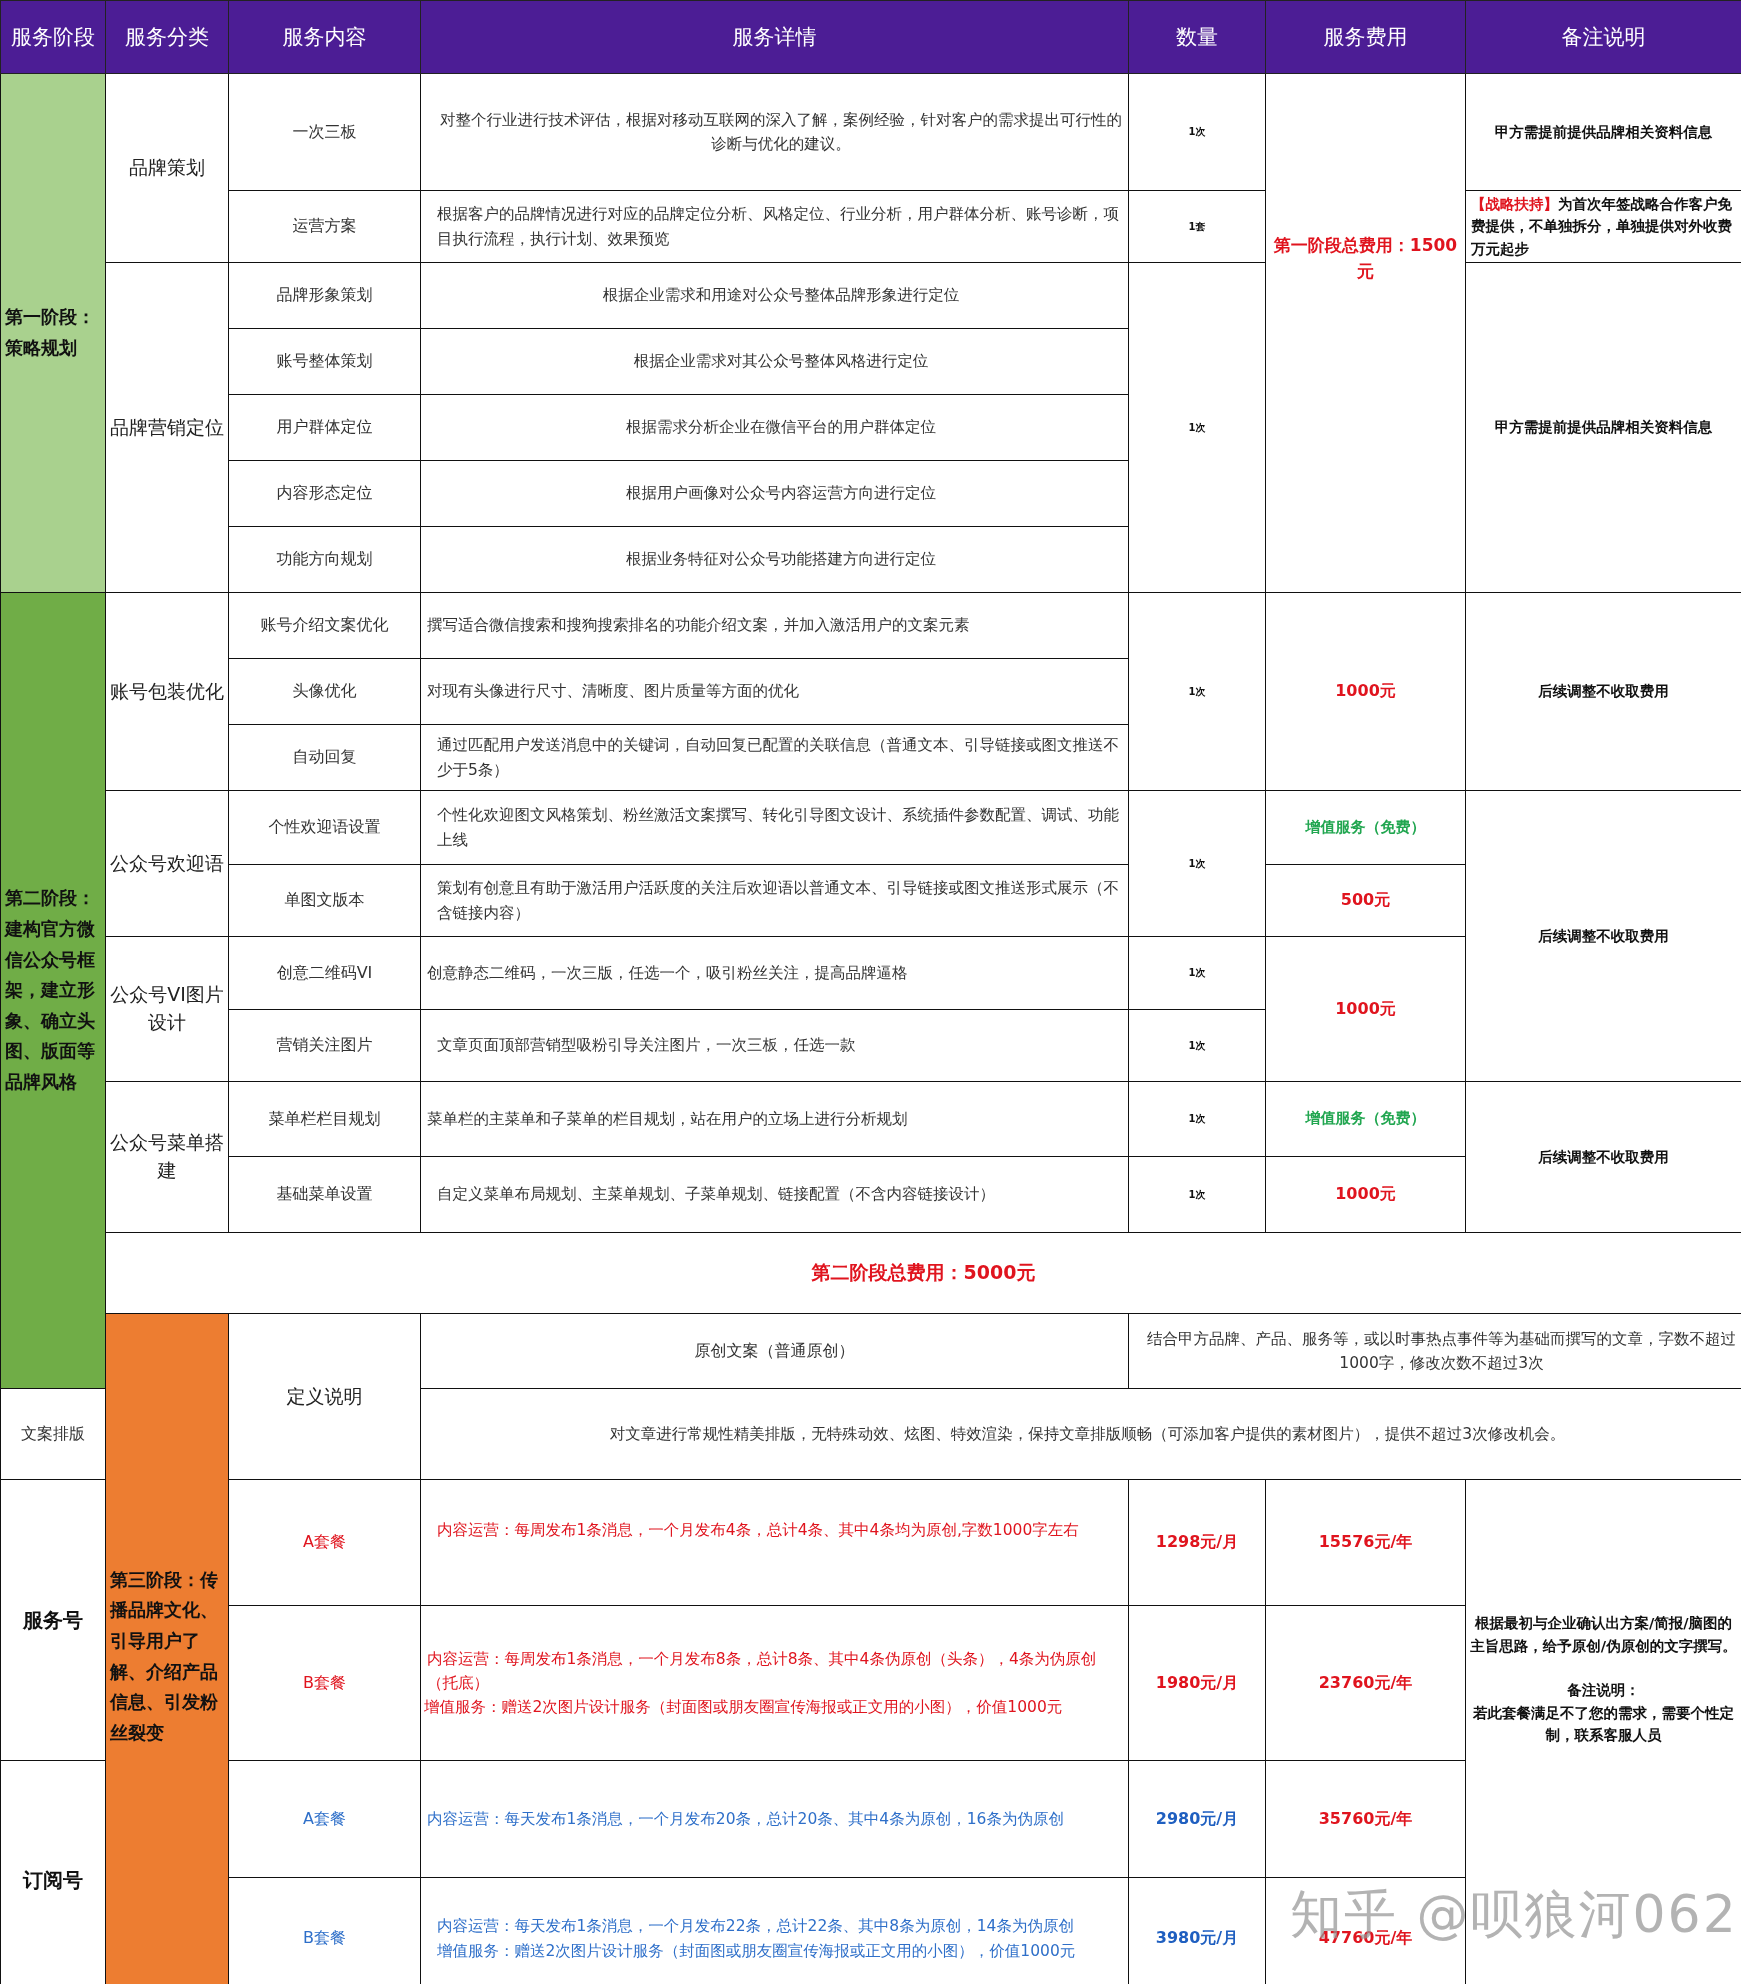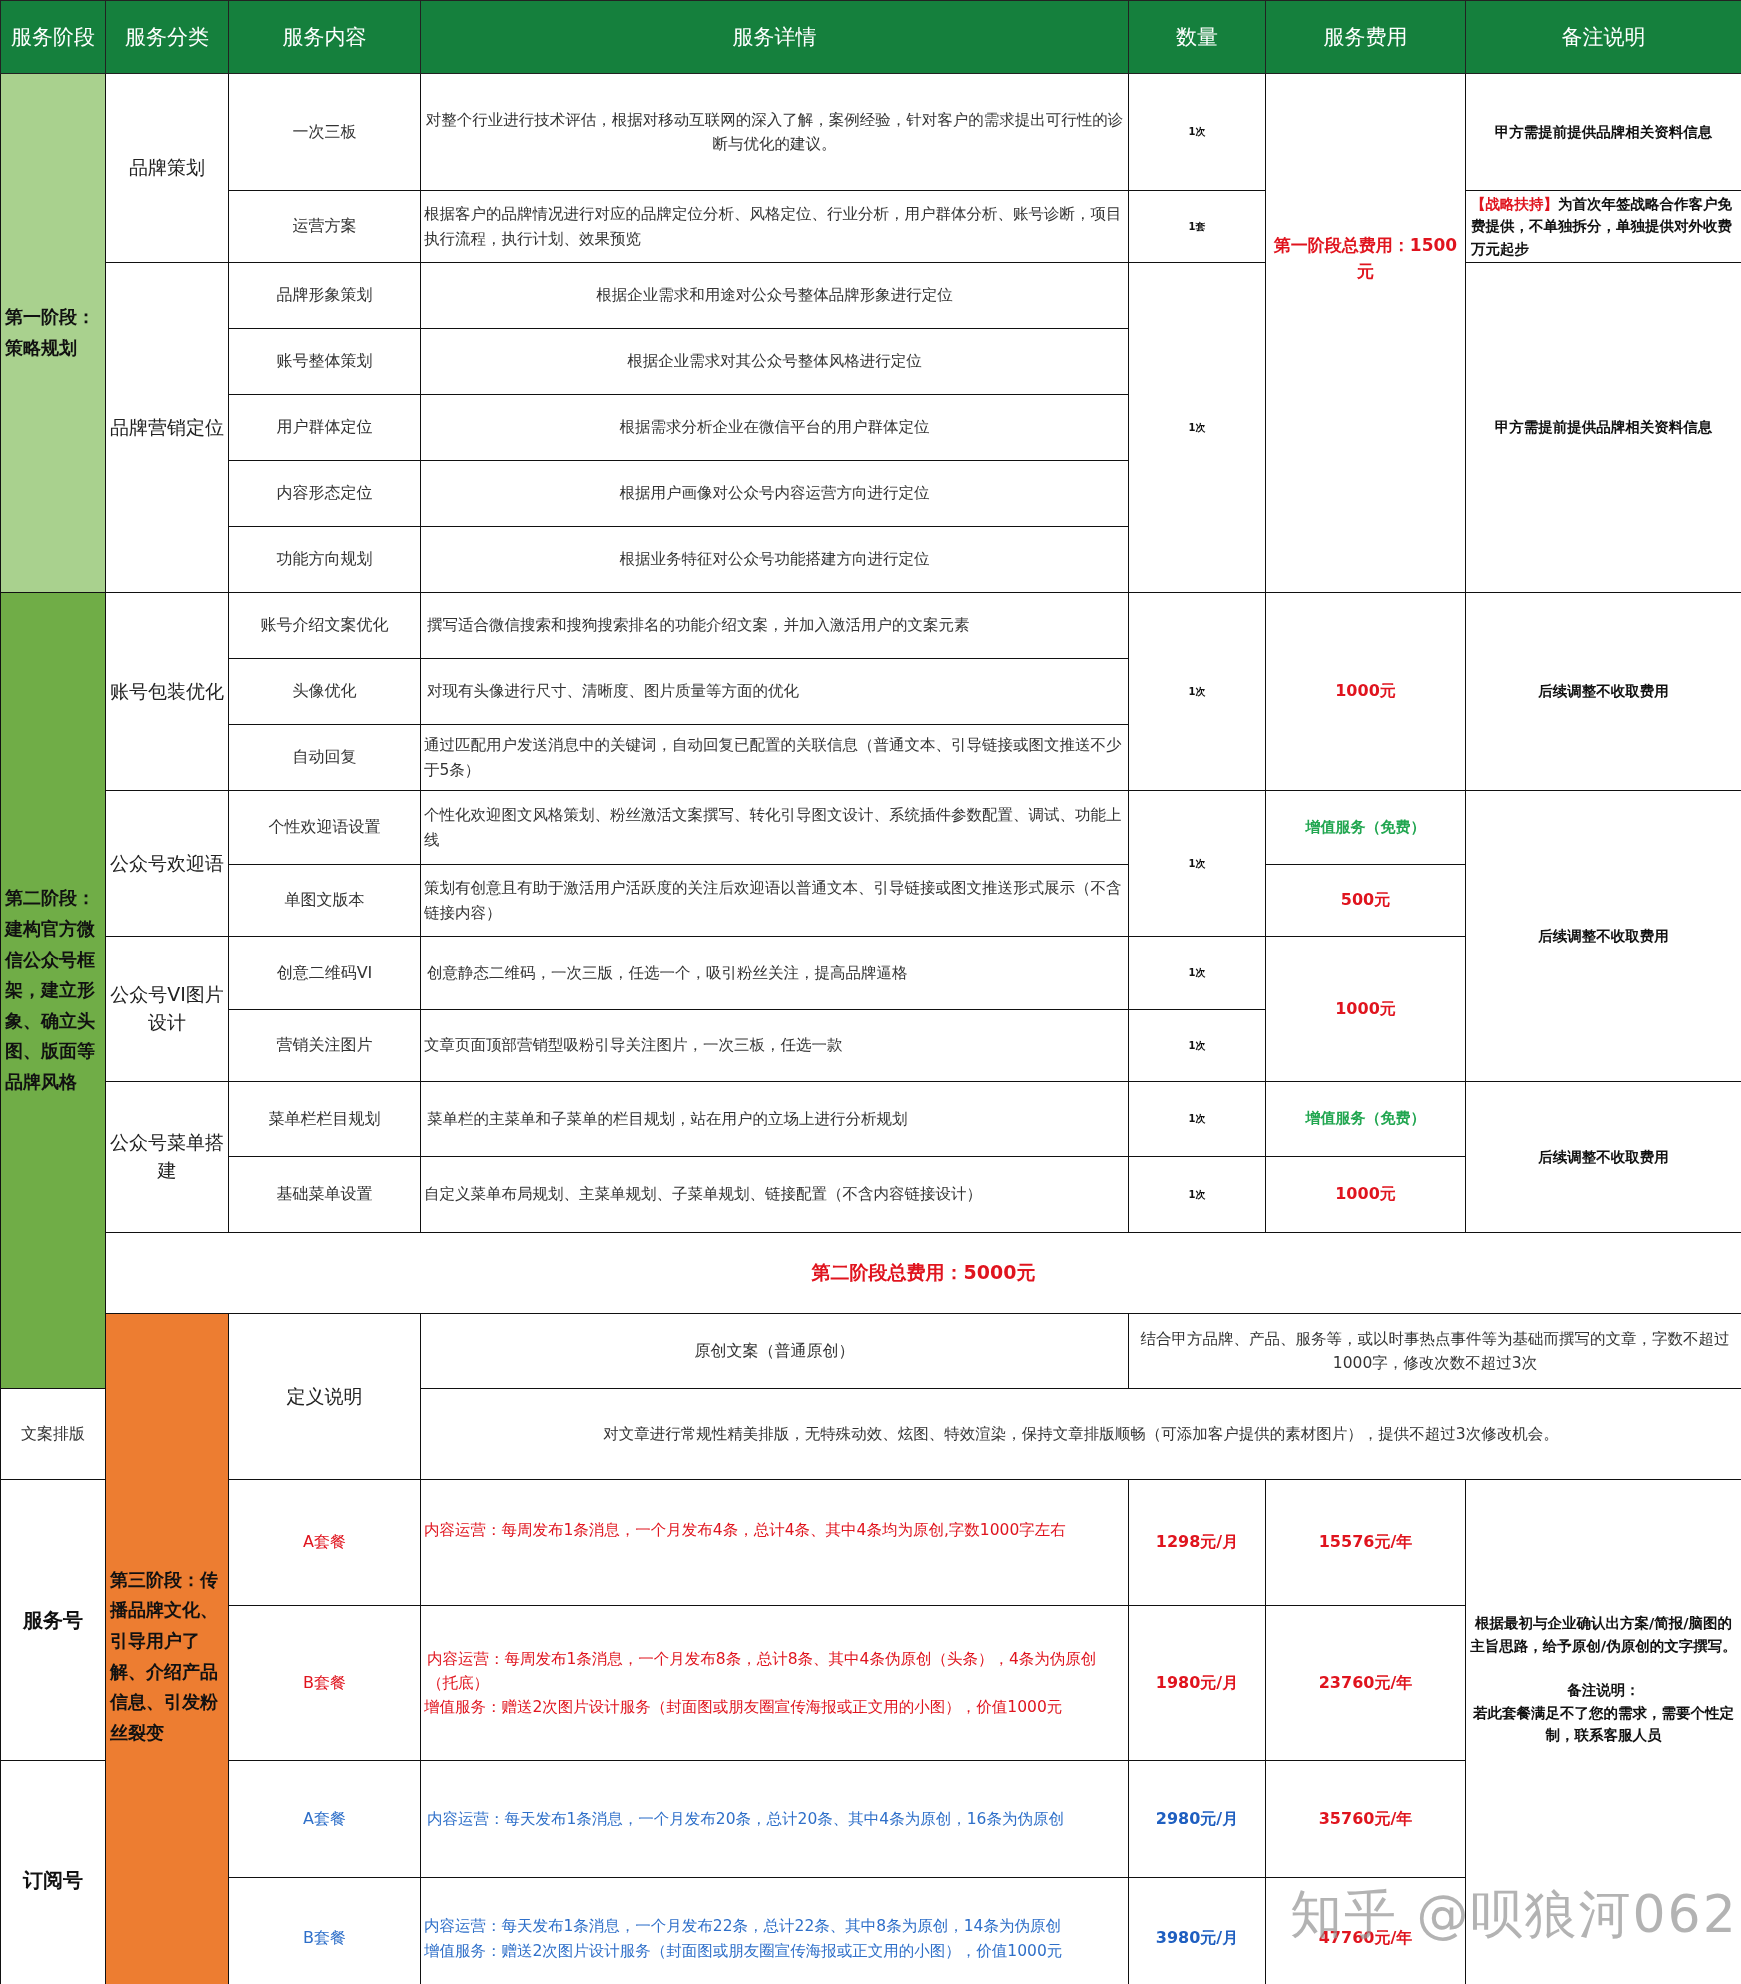--- a/index.html
+++ b/index.html
@@ -1,27 +1,27 @@
 <!DOCTYPE html>
 <html><head>
 <meta charset="utf-8">
 <style>
   * { box-sizing: border-box; margin: 0; padding: 0; }
   body { width: 1741px; height: 1984px; background: #ffffff; font-family: "DejaVu Sans", "Liberation Sans", sans-serif; overflow: hidden; position: relative; }
   table { border-collapse: collapse; table-layout: fixed; width: 1741px; position: absolute; left: 0; top: 0; }
   td, th { border: 1.5px solid #111; vertical-align: middle; text-align: center; color: #222; font-size: 15px; line-height: 1.55; padding: 0 3px; font-weight: normal; }
-  th { background: #15803d; color: #ffffff; font-size: 21px; height: 73px; border-color: #222; }
+  th { background: #4c1d95; color: #ffffff; font-size: 21px; height: 73px; border-color: #222; }
   .stage { font-weight: bold; font-size: 18px; text-align: left; padding: 0 2px 0 4px; line-height: 1.7; color: #111; }
   .stage1 { background: #a9d18e; }
   .stage2 { background: #70ad47; }
   .stage3 { background: #ed7d31; }
   .cat { font-size: 19px; color: #222; line-height: 1.45; }
   .cat.bold { font-weight: bold; font-size: 20px; color: #111; }
   .item { font-size: 16px; color: #333; }
-  .detail { font-size: 15.5px; color: #333; text-align: left; padding-left: 3px; }
+  .detail { font-size: 15.5px; color: #333; text-align: left; padding-left: 16px; }
   .detail.center { text-align: center; }
   .qty { font-weight: bold; font-size: 10px; color: #111; }
   .fee-red { color: #e0141e; font-weight: bold; font-size: 16px; }
   .fee-green { color: #21a650; font-weight: bold; font-size: 15px; }
   .fee-blue { color: #1f5fc0; font-weight: bold; font-size: 16px; }
   .note { font-weight: bold; font-size: 14.5px; color: #111; }
   .note-left { text-align: left; padding-left: 5px; }
   .tag-red { color: #e0141e; }
   .red-text { color: #e0141e; }
   .blue-text { color: #2e6fc9; }

